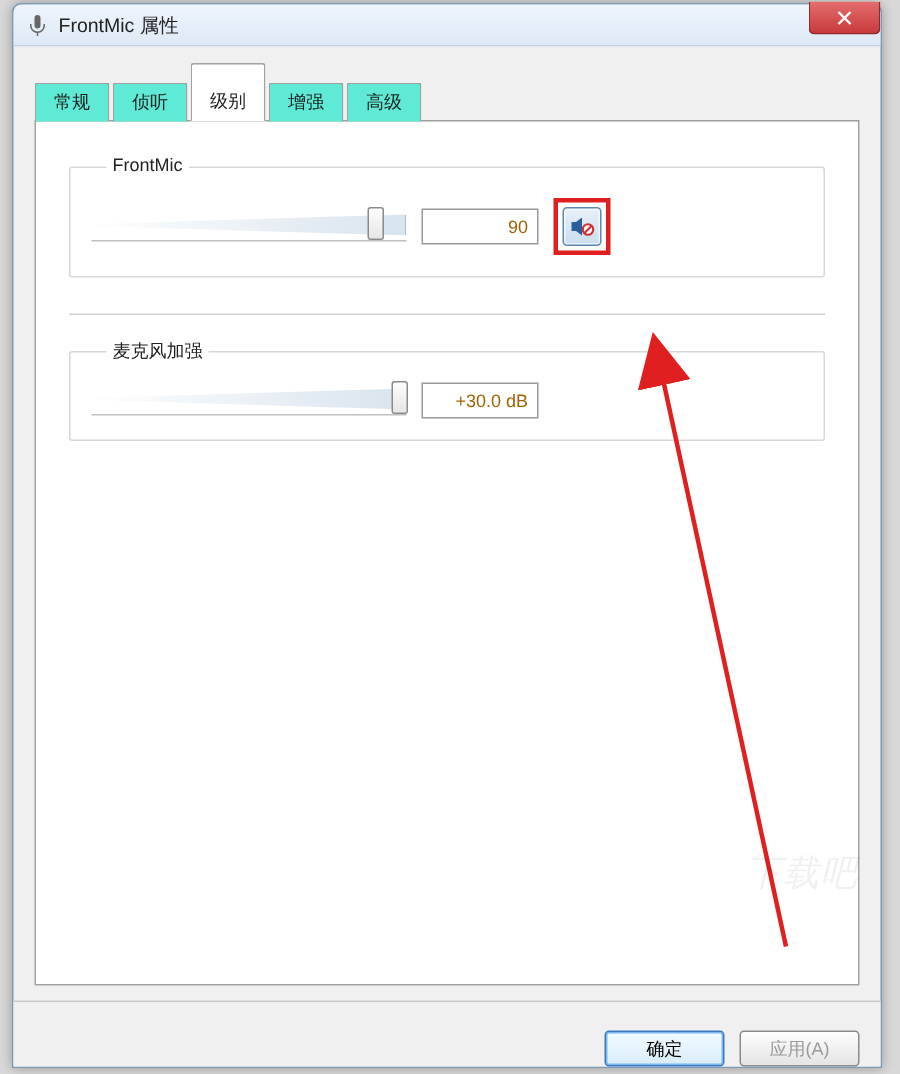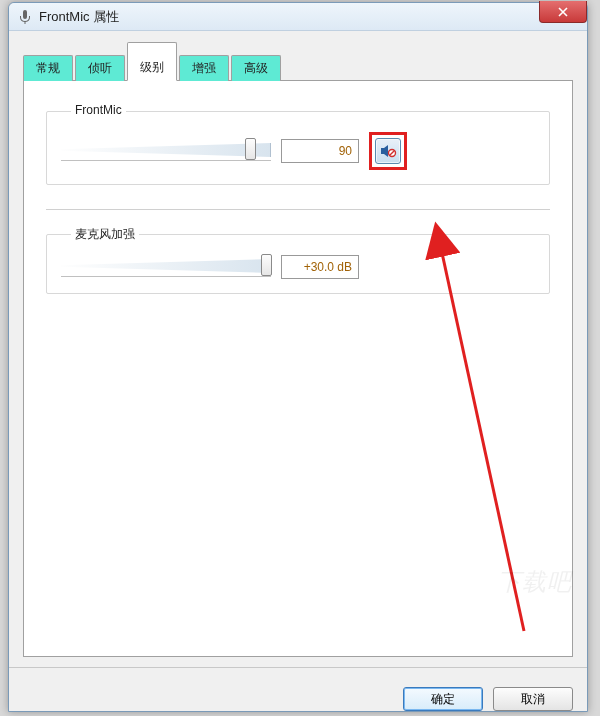--- a/index.html
+++ b/index.html
@@ -301,15 +301,15 @@
         </defs>
         <line x1="180" y1="410" x2="95" y2="18" stroke="#e02020" stroke-width="3" marker-end="url(#ah)"></line>
       </svg>
 
       <div class="watermark">下载吧</div>
     </div>
   </div>
 
   <div class="footer">
     <button class="btn default">确定</button>
-    <button class="btn">取消</button>
+    <button class="btn disabled">应用(A)</button>
   </div>
 </div>
 
 </body></html>

